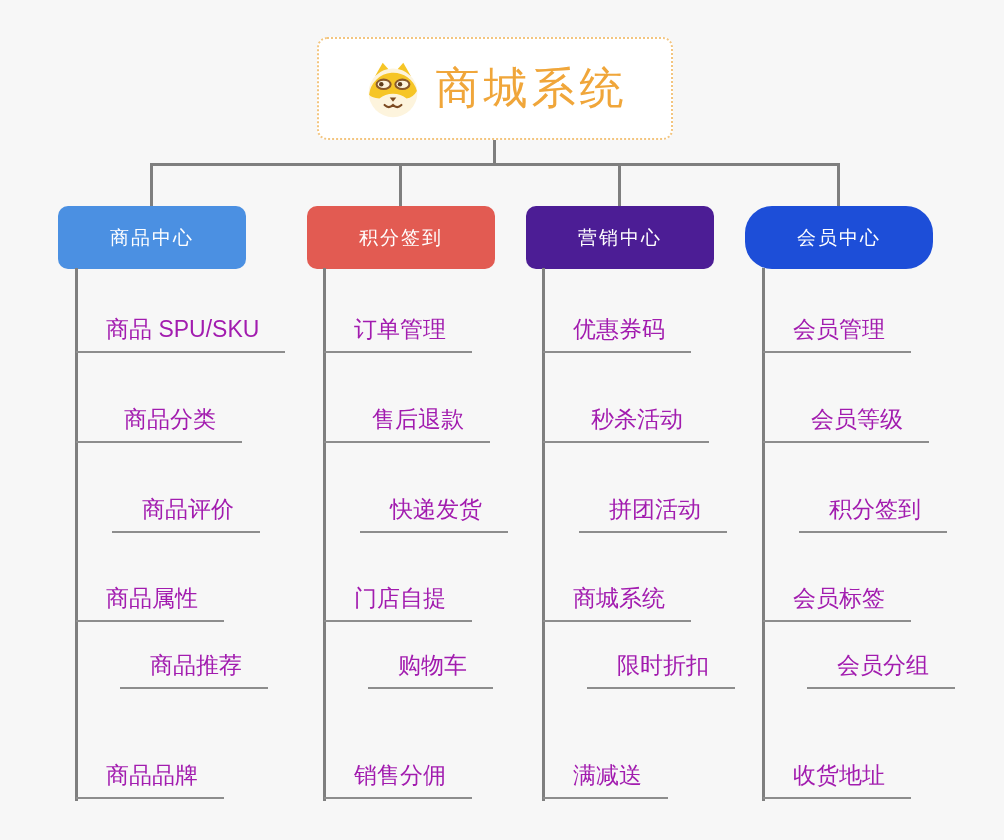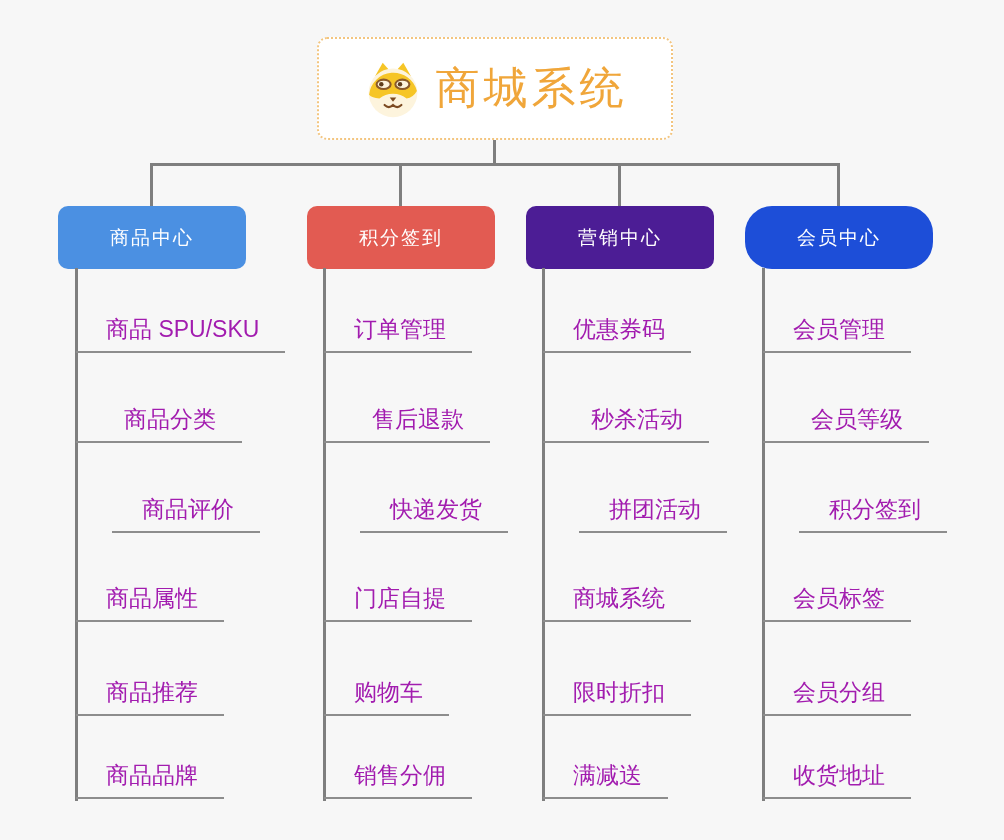--- a/index.html
+++ b/index.html
@@ -86,21 +86,21 @@
     font-size: 23px;
     line-height: 30px;
     color: #a21caf;
     white-space: nowrap;
     cursor: default;
   }
   .t0 { top: 46px; }
   .t1 { top: 136px; padding-left: 48px; }
   .t2 { top: 226px; margin-left: 36px; }
   .t3 { top: 315px; }
-  .t4 { top: 409px; }
+  .t4 { top: 382px; margin-left: 44px; }
   .t5 { top: 492px; }
 </style>
 </head>
 <body>
 
 <div class="page">
 
   <div class="line root-stem"></div>
   <div class="line h-line"></div>
   <div class="line drop d1"></div>

